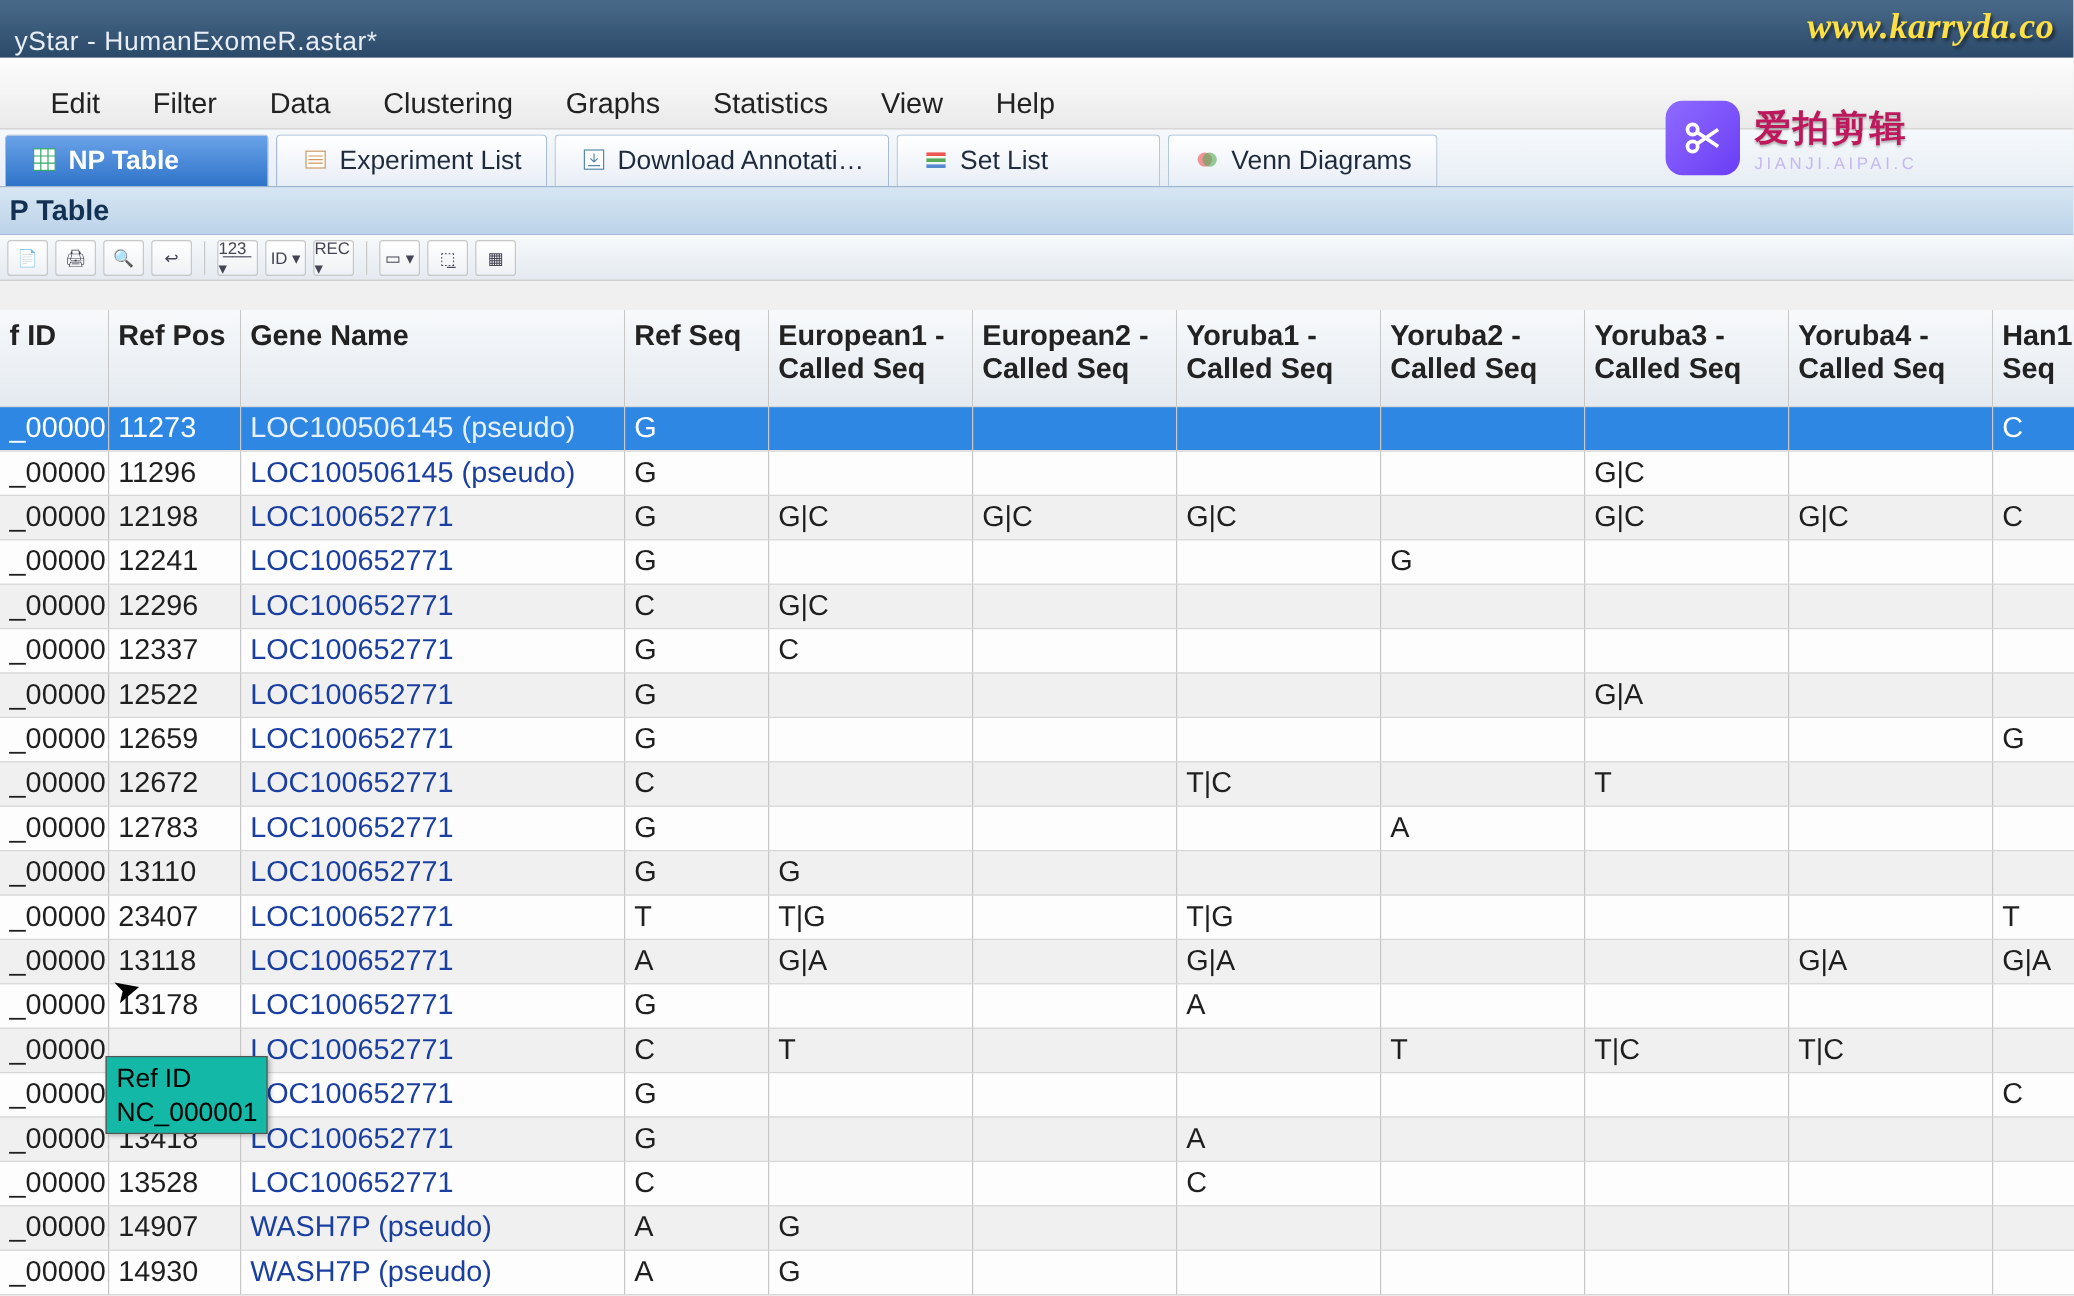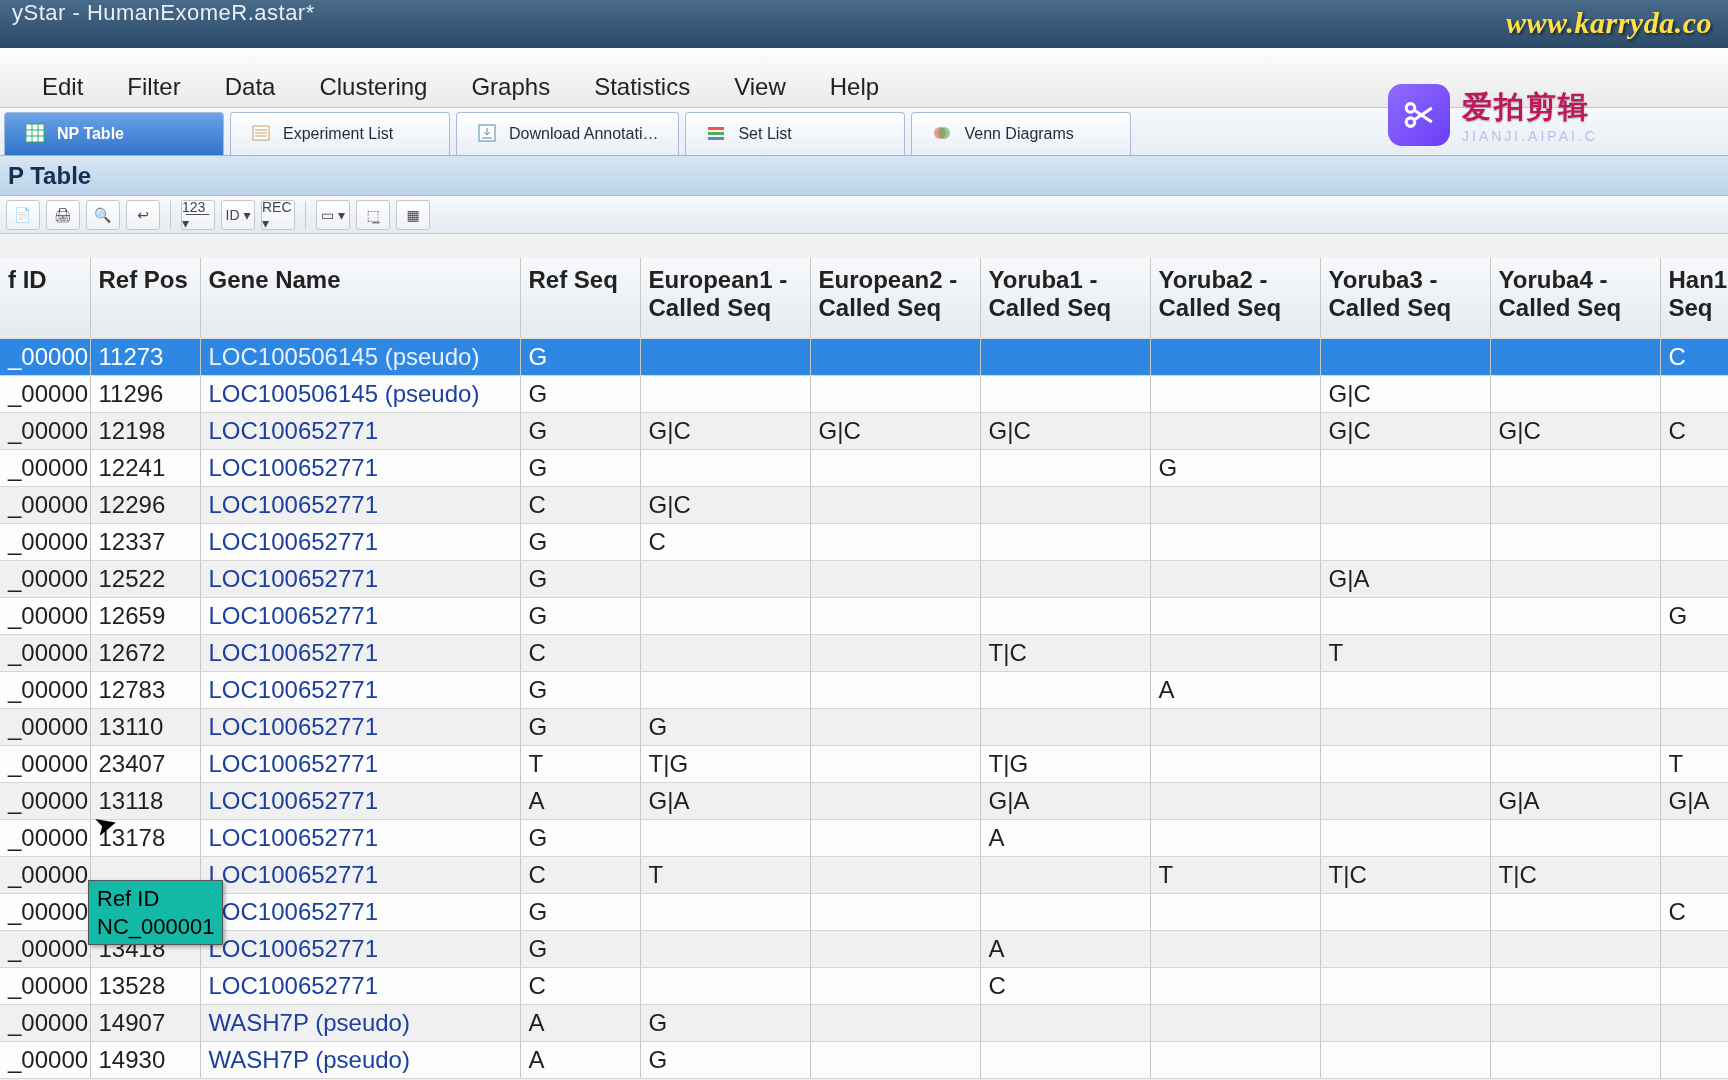--- a/index.html
+++ b/index.html
@@ -1,22 +1,22 @@
 <!DOCTYPE html>
 <html><head>
 <meta charset="utf-8">
 <style>
   * { box-sizing: border-box; margin: 0; padding: 0; }
   body { font-family: "Segoe UI", Tahoma, sans-serif; background: #f0f0f0; width: 1728px; height: 1080px; overflow: hidden; position: relative; }
-  .titlebar { height: 48px; background: linear-gradient(#4a6a8a,#2b4a6a); color: #e8eef6; display: flex; align-items: flex-start; padding: 0 12px; font-size: 22px; letter-spacing: 0.5px; position: relative; }
+  .titlebar { height: 48px; background: linear-gradient(#4a6a8a,#2b4a6a); color: #e8eef6; display: flex; align-items: flex-end; padding: 0 12px; font-size: 22px; letter-spacing: 0.5px; position: relative; }
   .titlebar .watermark { position: absolute; right: 16px; top: 6px; font-style: italic; font-weight: 700; font-size: 30px; color: #ffe044; text-shadow: 2px 2px 3px rgba(0,0,0,.5); font-family: Liberation Serif, serif; }
   .menubar { height: 60px; background: linear-gradient(#fdfdfd,#eaeaea); border-bottom: 1px solid #c8c8c8; display: flex; align-items: flex-end; padding: 0 20px; }
   .menubar span { padding: 6px 22px; font-size: 24px; color: #222; cursor: default; }
   .tabbar { height: 48px; background: linear-gradient(#f6f9fc,#e6edf4); border-bottom: 1px solid #9db5ce; display: flex; align-items: stretch; padding: 4px 4px 0 4px; gap: 6px; position:relative;}
-  .tabbar .tab { display: flex; align-items: center; padding: 0 20px; border: 1px solid #a8bdd5; border-bottom: none; border-radius: 4px 4px 0 0; background: linear-gradient(#ffffff,#e8eef6); font-size: 16px; color: #1f2b3c; min-width: 220px; cursor: pointer; }
+  .tabbar .tab { display: flex; align-items: center; padding: 0 20px; border: 1px solid #a8bdd5; border-bottom: none; border-radius: 4px 4px 0 0; background: linear-gradient(#ffffff,#e8eef6); font-size: 22px; color: #1f2b3c; min-width: 220px; cursor: pointer; text-align: right; }
   .tabbar .tab.active { background: linear-gradient(#6aa3e8,#2f73c9); color: #fff; font-weight: 600; }
   .tabbar .tab .ticon { width: 22px; height: 22px; margin-right: 10px; display:inline-block; }
   .subheader { height: 40px; background: linear-gradient(#d7e6f3,#bcd3e9); color: #133153; font-weight: 700; font-size: 24px; display: flex; align-items: center; padding-left: 8px; border-bottom: 1px solid #a8bdd5; }
   .toolbar { height: 38px; background: linear-gradient(#f7f9fb,#e4eaf0); border-bottom: 1px solid #c8c8c8; display: flex; align-items: center; padding: 0 6px; gap: 6px; }
   .toolbar .tb { width: 34px; height: 30px; border: 1px solid #c8c8c8; border-radius: 3px; background: linear-gradient(#fff,#eef1f4); display: flex; align-items: center; justify-content: center; font-size: 14px; color:#445; cursor:pointer;}
   .toolbar .sep { width:1px; height:28px; background:#c8c8c8; margin:0 4px;}
   .grid { width: 100%; overflow: auto; margin-top: 24px; }
   table { border-collapse: collapse; width: 100%; table-layout: fixed; }
   th, td { border-right: 1px solid #c7c7c7; border-bottom: 1px solid #d6d6d6; padding: 4px 8px; font-size: 24px; text-align: left; white-space: nowrap; overflow: hidden; }
   thead th { background: linear-gradient(#f7f9fb,#e4eaf0); color: #222; font-weight: 600; height: 80px; white-space: normal; line-height: 1.15; vertical-align: top; padding-top:8px; position: sticky; top:0; }

